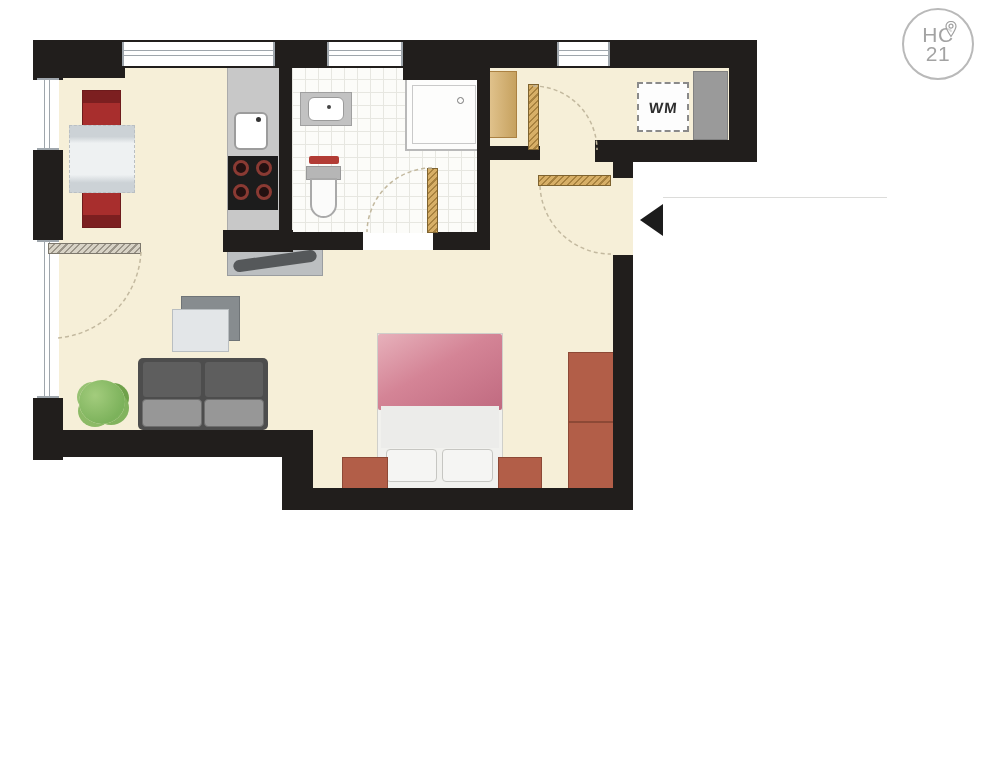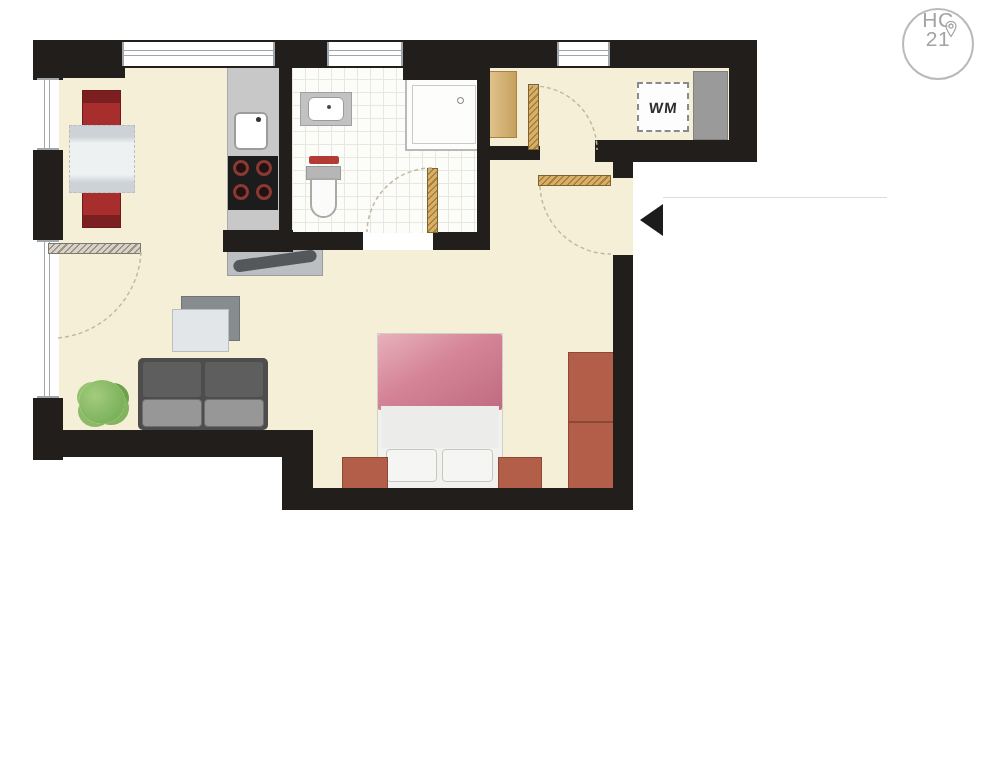--- a/index.html
+++ b/index.html
@@ -151,21 +151,21 @@
     <path d="M 533 86 A 64 64 0 0 1 597 150" fill="none" stroke="#c3b99f" stroke-width="1.5" stroke-dasharray="4 3"></path>
     <path d="M 432 168 A 65 65 0 0 0 367 232" fill="none" stroke="#c3b99f" stroke-width="1.5" stroke-dasharray="4 3"></path>
     <path d="M 540 186 A 71 71 0 0 0 611 254" fill="none" stroke="#c3b99f" stroke-width="1.5" stroke-dasharray="4 3"></path>
   </svg>
 
   <div class="abs over" style="left:663px;top:197px;width:224px;height:54px;background:#fff;border-top:1px solid #dcdcda;"></div>
 
   <div class="abs over" style="left:640px;top:204px;width:0;height:0;border-top:16px solid transparent;border-bottom:16px solid transparent;border-right:23px solid var(--arrow_black,#1c1c1c);"></div>
 
   <div class="abs over" style="left:902px;top:8px;width:72px;height:72px;border:2px solid #b9b9b9;border-radius:50%;box-sizing:border-box;
-              display:flex;flex-direction:column;align-items:center;justify-content:flex-start;">
+              display:flex;flex-direction:column;align-items:center;justify-content:center;">
     <div class="logo-text">HC</div>
     <div class="logo-text">21</div>
     <svg class="abs" width="12" height="17" viewBox="0 0 12 17" style="left:41px;top:11px;">
       <path d="M6 0.5C2.9 0.5 1 2.7 1 5.2 C1 8 6 15.5 6 15.5 S11 8 11 5.2 C11 2.7 9.1 0.5 6 0.5 Z" fill="#ffffff" fill-opacity="0.6" stroke="#a0a0a0" stroke-width="1.2"></path>
       <circle cx="6" cy="5.2" r="2" fill="none" stroke="#a0a0a0" stroke-width="1.2"></circle>
     </svg>
   </div>
 
 </div>
 

